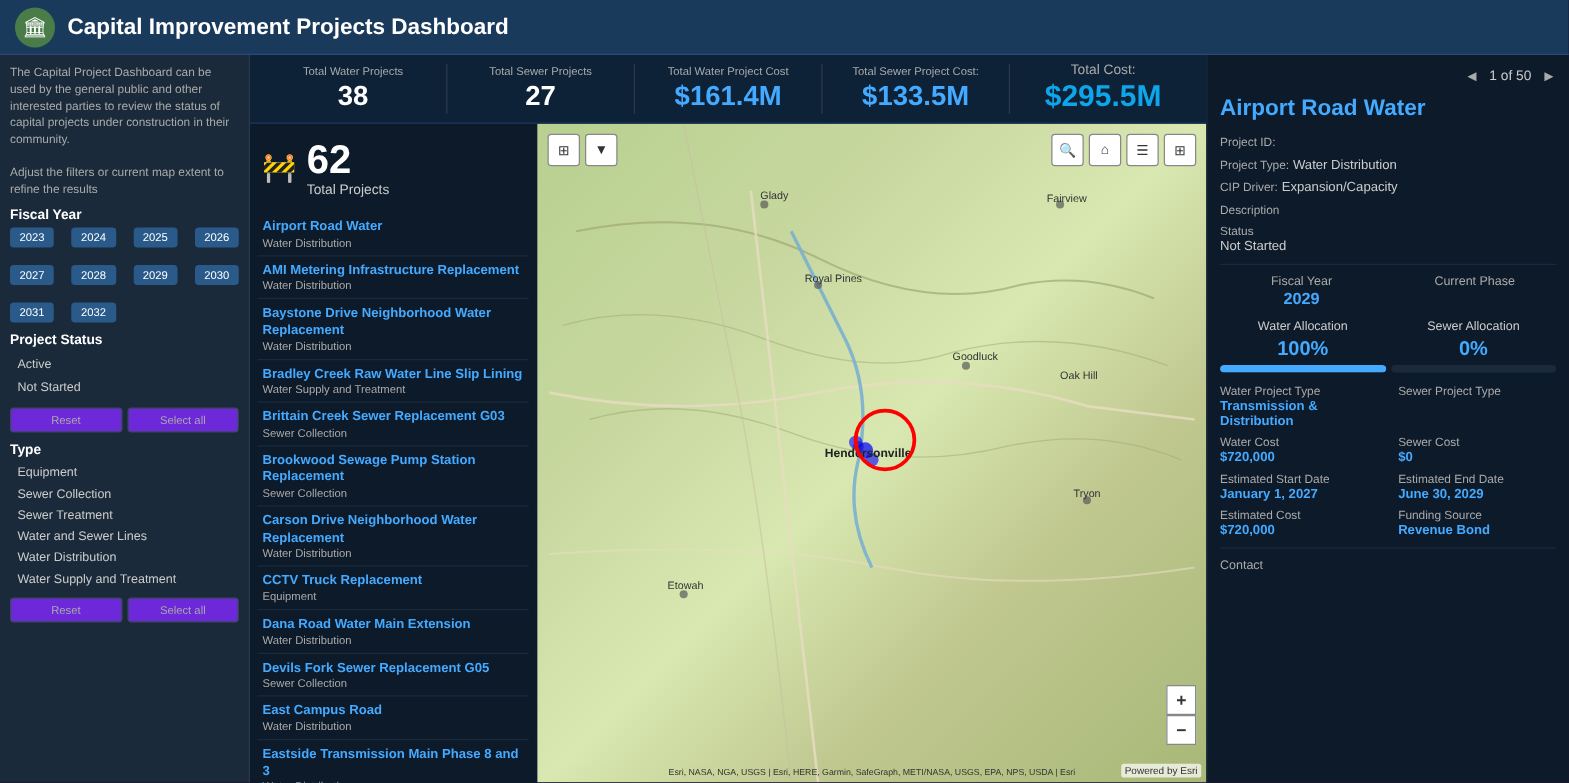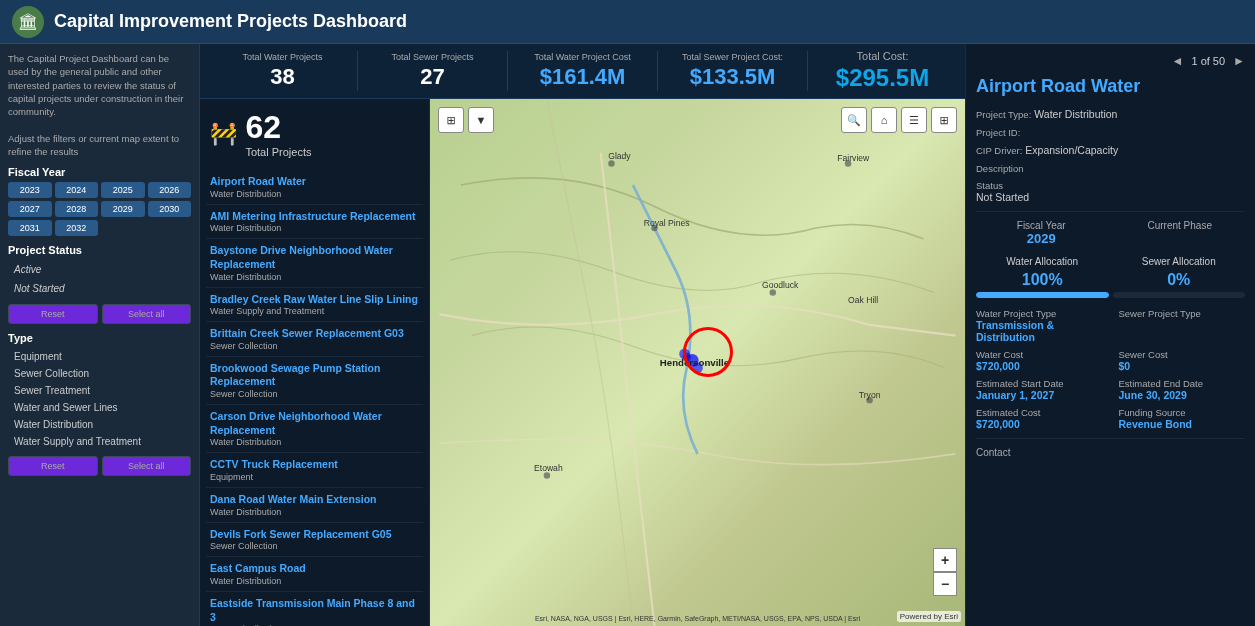--- a/index.html
+++ b/index.html
@@ -10,23 +10,23 @@
     .header-logo { width: 32px; height: 32px; background: #4a7c4a; border-radius: 50%; display: flex; align-items: center; justify-content: center; margin-right: 10px; font-size: 16px; flex-shrink: 0; }
     .header-title { font-size: 18px; font-weight: bold; color: #fff; }
 
     
     .main { display: flex; height: calc(626px - 44px); }
 
     
     .sidebar { width: 200px; background: #1a2a3a; padding: 8px; overflow-y: auto; flex-shrink: 0; border-right: 1px solid #2a3a4a; }
     .sidebar-desc { font-size: 9.5px; color: #aaa; line-height: 1.4; margin-bottom: 8px; }
     .sidebar-section-title { font-size: 11px; font-weight: bold; color: #fff; margin: 8px 0 4px; }
-    .fiscal-year-grid { display: grid; grid-template-columns: repeat(4, 1fr); gap: 3px; margin-bottom: 6px; }
+    .fiscal-year-grid { display: grid; grid-template-columns: repeat(4, 1fr); gap: 14px; margin-bottom: 6px; }
     .fy-btn { background: #2a5a8a; color: #fff; border: none; border-radius: 3px; padding: 3px 0; font-size: 9px; cursor: pointer; text-align: center; }
-    .status-list { margin-bottom: 6px; font-style: italic; }
+    .status-list { margin-bottom: 6px; }
     .status-item { padding: 4px 6px; font-size: 10px; color: #ccc; cursor: pointer; border-radius: 3px; }
     .filter-btns { display: flex; gap: 4px; margin: 6px 0; }
     .filter-btn { flex: 1; background: #6d28d9; color: #aaa; border: 1px solid #3a4a5a; border-radius: 3px; padding: 4px; font-size: 9px; cursor: pointer; text-align: center; }
     .type-list { margin-bottom: 6px; }
     .type-item { padding: 3px 6px; font-size: 10px; color: #ccc; cursor: pointer; border-radius: 3px; }
     .filter-btns-bottom { display: flex; gap: 4px; margin-top: 6px; }
 
     
     .center-panel { flex: 1; display: flex; flex-direction: column; }
 
@@ -318,26 +318,26 @@
   <div class="right-panel">
     <div class="nav-bar">
       <span class="nav-arrow">◄</span>
       <span>1 of 50</span>
       <span class="nav-arrow">►</span>
     </div>
 
     <div class="panel-title">Airport Road Water</div>
 
     <div class="info-row">
+      <span class="info-label">Project ID:</span>
+      <span class="info-value"></span>
+    </div>
+    <div class="info-row">
       <span class="info-label">Project Type:</span>
       <span class="info-value">Water Distribution</span>
-    </div>
-    <div class="info-row">
-      <span class="info-label">Project ID:</span>
-      <span class="info-value"></span>
     </div>
     <div class="info-row">
       <span class="info-label">CIP Driver:</span>
       <span class="info-value">Expansion/Capacity</span>
     </div>
     <div class="info-row">
       <span class="info-label">Description</span>
     </div>
     <div class="info-row">
       <div class="info-label">Status</div>

